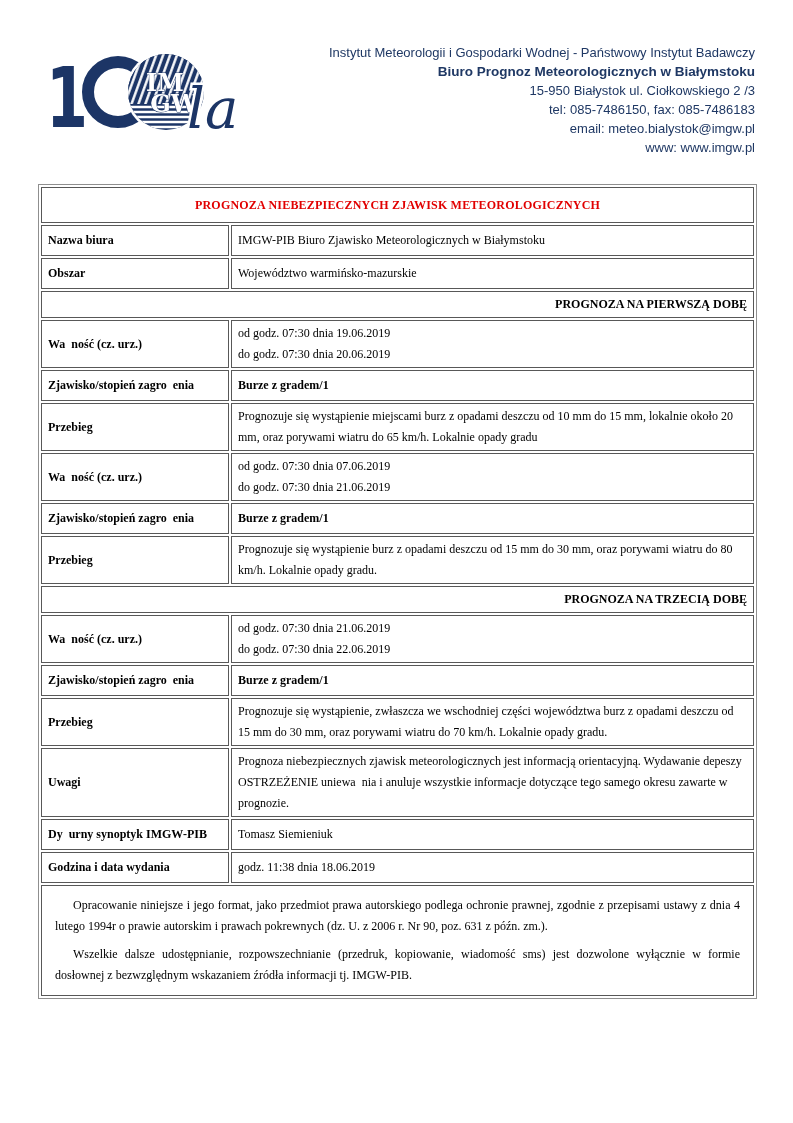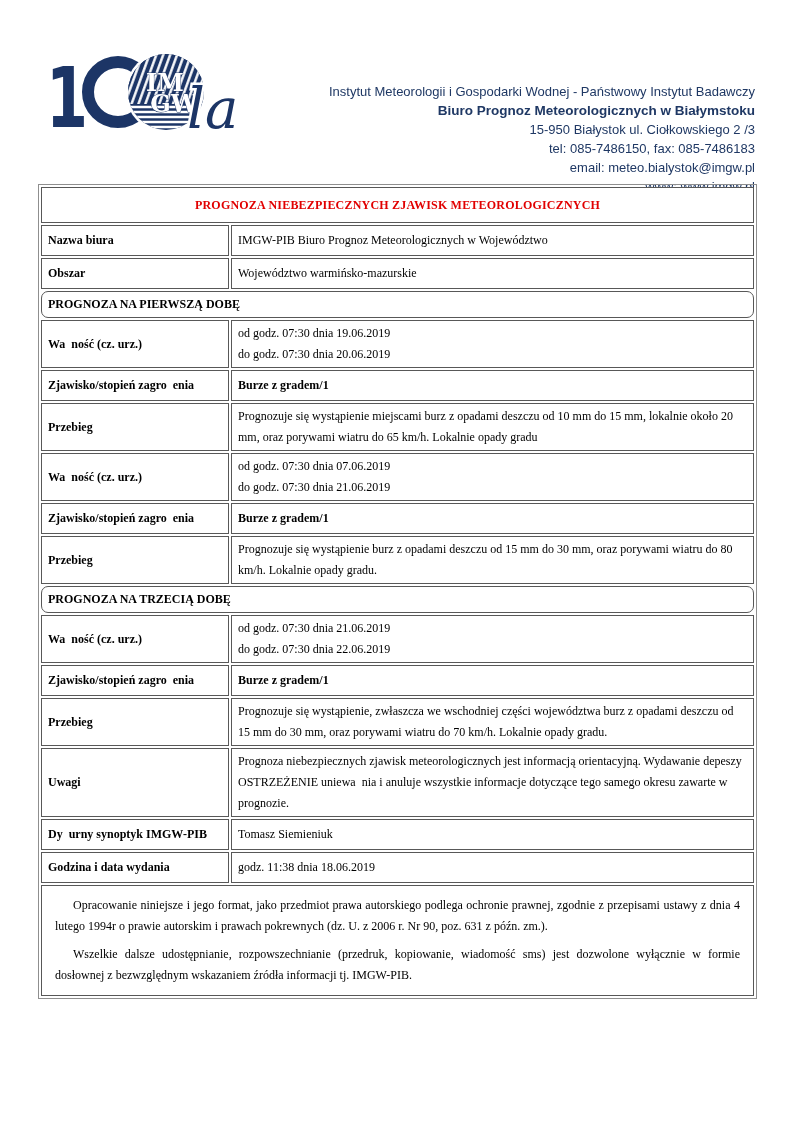--- a/index.html
+++ b/index.html
@@ -1,34 +1,34 @@
 <!DOCTYPE html>
 <html><head>
 <meta charset="utf-8">
 <style>
   html,body{margin:0;padding:0;background:#ffffff;}
   .page{position:relative;width:793px;height:1123px;background:#ffffff;overflow:hidden;
         font-family:"Liberation Serif",serif;color:#000;}
   
   .logo{position:absolute;left:44px;top:50px;}
   .contact{position:absolute;top:43px;right:38px;text-align:right;
-           color:#1f3864;font-family:"Liberation Sans",sans-serif;font-size:13px;line-height:19px;margin-top:39px;}
+           color:#1f3864;font-family:"Liberation Sans",sans-serif;font-size:13px;line-height:19px;}
   .contact .office{font-weight:bold;font-size:13.5px;}
   
   table.doc{position:absolute;left:38px;top:184px;width:719px;
             border:1px solid #8f8f8f;border-collapse:separate;border-spacing:2px;
             table-layout:fixed;}
   table.doc td{border:1px solid #585858;background:#fff;padding:2px 6px;
                font-family:"Liberation Serif",serif;font-size:12px;line-height:21px;
                vertical-align:middle;word-wrap:break-word;}
   td.label{font-weight:bold;}
   td.vtop{vertical-align:top;padding-top:3px;}
   td.title{color:#e10000;font-weight:bold;font-size:17.5px;text-align:center;
            height:30px;letter-spacing:.2px;}
-  td.section{font-weight:bold;font-size:14.5px;text-align:left;height:20px;padding:2px;border-radius:7px;}
+  td.section{font-weight:bold;font-size:14.5px;text-align:right;height:20px;padding:2px;}
   td.bold{font-weight:bold;}
   tr.simple td{height:25px;}
   td.footnote{padding:4px 9px;vertical-align:top;}
   td.footnote p{margin:7px;text-indent:18px;text-align:justify;line-height:21px;}
 </style>
 </head>
 <body>
 
 <div class="page">
 
@@ -76,21 +76,21 @@
         <col>
       </colgroup>
 
     <tbody>
         <tr>
       <td colspan="2" class="title">PROGNOZA NIEBEZPIECZNYCH ZJAWISK METEOROLOGICZNYCH</td>
     </tr>
 
     <tr class="simple">
       <td class="label">Nazwa biura</td>
-      <td>IMGW-PIB Biuro Prognoz Meteorologicznych w Województwo</td>
+      <td>IMGW-PIB Biuro Zjawisko Meteorologicznych w Białymstoku</td>
     </tr>
 
     <tr class="simple">
       <td class="label">Obszar</td>
       <td>Województwo warmińsko-mazurskie</td>
     </tr>
 
     <tr>
       <td colspan="2" class="section">PROGNOZA NA PIERWSZĄ DOBĘ</td>
     </tr>

